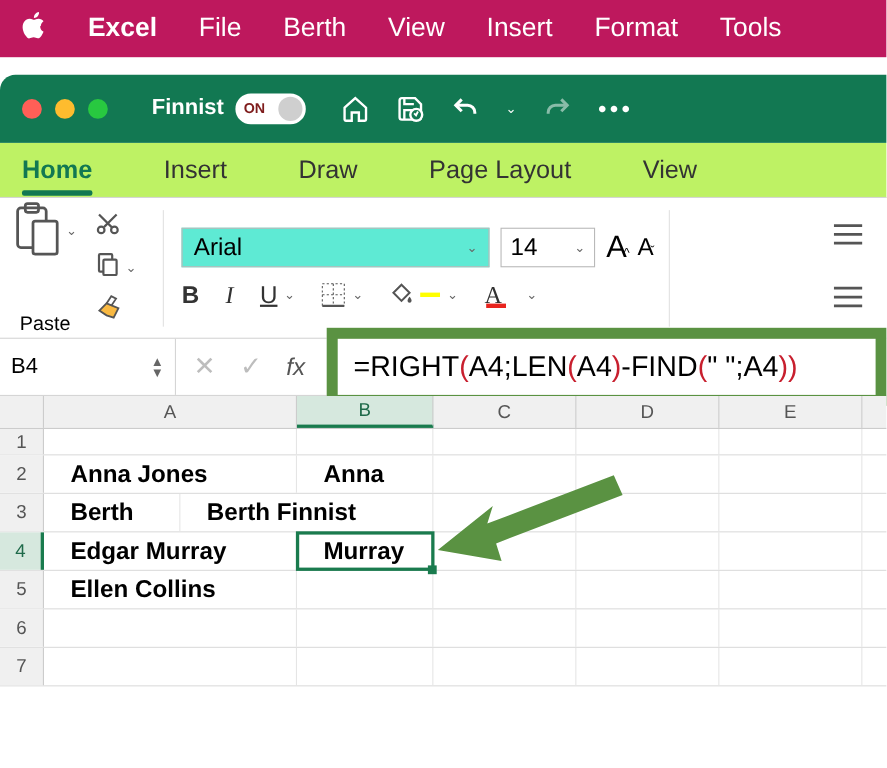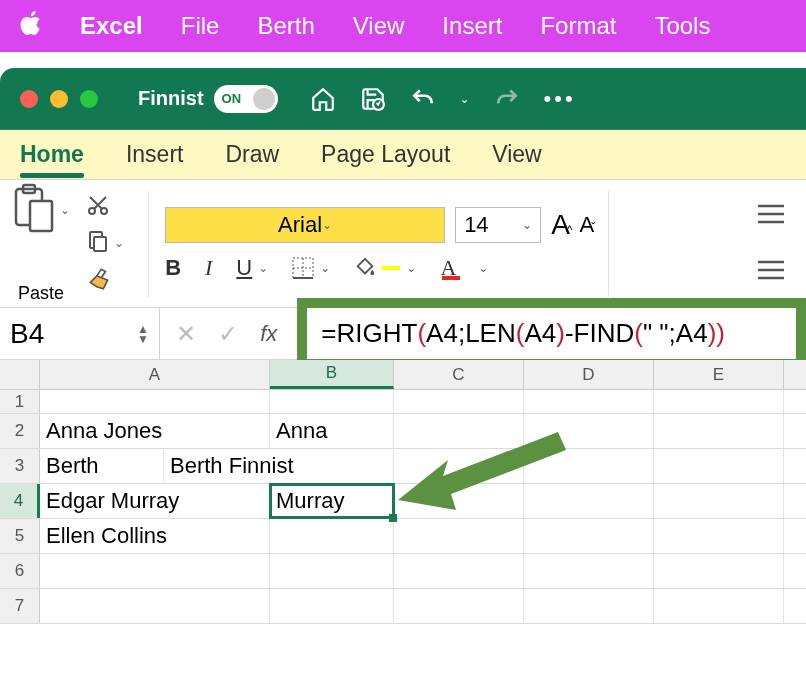--- a/index.html
+++ b/index.html
@@ -6,21 +6,21 @@
     body {
       font-family: -apple-system, BlinkMacSystemFont, "Segoe UI", Arial, sans-serif;
       background: #fff;
       width: 806px;
       height: 698px;
       overflow: hidden;
     }
 
     
     .mac-menubar {
-      background: #d946ef;
+      background: #be185d;
       height: 52px;
       display: flex;
       align-items: center;
       padding: 0 18px;
       gap: 38px;
       color: #fff;
       font-size: 24px;
     }
     .apple-logo { font-size: 26px; }
     .app-name { font-weight: 700; }
@@ -41,34 +41,34 @@
     .traffic-lights { display: flex; gap: 12px; margin-right: 28px; }
     .tl { width: 18px; height: 18px; border-radius: 50%; }
     .tl.red { background: #ff5f57; }
     .tl.yellow { background: #febc2e; }
     .tl.green { background: #28c840; }
 
     .autosave { display: flex; align-items: center; gap: 10px; color: #fff; font-size: 20px; font-weight: 600; margin-right: 20px; }
     .toggle {
       width: 64px; height: 28px; background: #fff; border-radius: 14px; position: relative; display: flex; align-items: center;
     }
-    .toggle-label { font-size: 13px; font-weight: 700; color: #15803d; position: absolute; left: 8px; }
+    .toggle-label { font-size: 13px; font-weight: 700; color: #7f1d1d; position: absolute; left: 8px; }
     .toggle-knob { width: 22px; height: 22px; background: #cfcfcf; border-radius: 50%; position: absolute; right: 3px; }
 
     .tb-icons { display: flex; align-items: center; gap: 24px; color: #fff; }
     .tb-icon { display: flex; align-items: center; }
 
     
     .ribbon-tabs {
-      background: #fef9c3;
+      background: #bef264;
       border-bottom: 1px solid #d5d5d5;
       height: 50px;
       display: flex;
       align-items: center;
-      gap: 42px;
+      gap: 65px;
       padding: 0 20px;
       font-size: 23px;
       color: #333;
     }
     .rtab { cursor: pointer; }
     .rtab.active { font-weight: 700; color: #127852; position: relative; }
     .rtab.active::after {
       content: ""; position: absolute; bottom: -10px; left: 0; right: 0; height: 5px; background: #127852; border-radius: 2px;
     }
 
@@ -87,22 +87,22 @@
     }
     .paste-row { display: flex; align-items: center; gap: 6px; }
     .drop-arrow { font-size: 12px; color: #666; }
     .clipboard-small { display: flex; flex-direction: column; gap: 8px; padding-right: 8px; margin-left: 4px; }
     .mini-icon-row { display: flex; align-items: center; gap: 4px; }
     .vert-sep { width: 1px; height: 106px; background: #e2e2e2; margin: 0 10px; }
 
     .font-block { display: flex; flex-direction: column; gap: 12px; }
     .font-row1 { display: flex; align-items: center; gap: 10px; }
     .font-name {
-      border: 1px solid #b9b9b9; height: 36px; width: 280px; display: flex; align-items: center; justify-content: center;
-      padding: 0 10px; font-size: 22px; background: #fde047;
+      border: 1px solid #b9b9b9; height: 36px; width: 280px; display: flex; align-items: center; justify-content: space-between;
+      padding: 0 10px; font-size: 22px; background: #5eead4;
     }
     .font-size {
       border: 1px solid #b9b9b9; height: 36px; width: 86px; display: flex; align-items: center; justify-content: space-between;
       padding: 0 8px; font-size: 22px; background: #fff;
     }
     .font-inc-dec { font-size: 24px; letter-spacing: -3px; display: flex; align-items: baseline; }
     .font-row2 { display: flex; align-items: center; gap: 24px; font-size: 22px; color: #333; }
     .fr2-item { display: flex; align-items: center; gap: 6px; }
     .underline-bar { display: inline-block; width: 18px; height: 4px; }
     .underline-bar.yellow { background: #ffff00; }
@@ -112,21 +112,21 @@
 
     
     .formula-row {
       display: flex; align-items: center; height: 52px; border-bottom: 1px solid #d5d5d5;
     }
     .name-box {
       width: 160px; height: 100%; border-right: 1px solid #d5d5d5; display: flex; align-items: center; padding: 0 10px;
       justify-content: space-between;
     }
     .name-box input {
-      border: none; font-size: 28px; width: 90px; outline: none; background: transparent; font-family: inherit;
+      border: none; font-size: 20px; width: 90px; outline: none; background: transparent; font-family: inherit;
     }
     .stepper { display: flex; flex-direction: column; font-size: 12px; line-height: 10px; color: #666; }
     .fb-icons { display: flex; align-items: center; gap: 22px; padding: 0 16px; color: #bdbdbd; font-size: 24px; }
     .fx-label { font-style: italic; font-size: 22px; color: #555; }
 
     .formula-highlight {
       position: relative;
       margin-left: 4px;
       flex: 1;
     }
@@ -148,21 +148,21 @@
     .col-h { border-right: 1px solid #ccc; display: flex; align-items: center; justify-content: center; font-size: 17px; color: #555; }
     .col-h.A { width: 230px; }
     .col-h.B { width: 124px; }
     .col-h.other { width: 130px; }
     .col-h.sel { background: #d6e8de; color: #1f6a4a; border-bottom: 3px solid #197b4e; }
 
     .grid-body { display: flex; flex-direction: column; }
     .g-row { display: flex; height: 35px; border-bottom: 1px solid #dcdcdc; }
     .row-h { width: 40px; border-right: 1px solid #ccc; background: #f0f0f0; display: flex; align-items: center; justify-content: center; font-size: 17px; color: #555; }
     .row-h.sel { background: #d6e8de; color: #1f6a4a; border-right: 3px solid #197b4e; }
-    .cell { border-right: 1px solid #e5e5e5; padding: 0 6px; display: flex; align-items: center; font-size: 22px; font-family: Arial, sans-serif; }
+    .cell { border-right: 1px solid #e5e5e5; padding: 0 24px; display: flex; align-items: center; font-size: 22px; font-family: Arial, sans-serif; font-weight: bold; }
     .cell.A { width: 230px; }
     .cell.B { width: 124px; }
     .cell.other { width: 130px; }
     .cell.selected { outline: 3px solid #1a7b4e; outline-offset: -2px; position: relative; }
     .cell.selected::after {
       content: ""; position: absolute; right: -4px; bottom: -4px; width: 8px; height: 8px; background: #1a7b4e;
     }
 
     
     .arrow-overlay {

